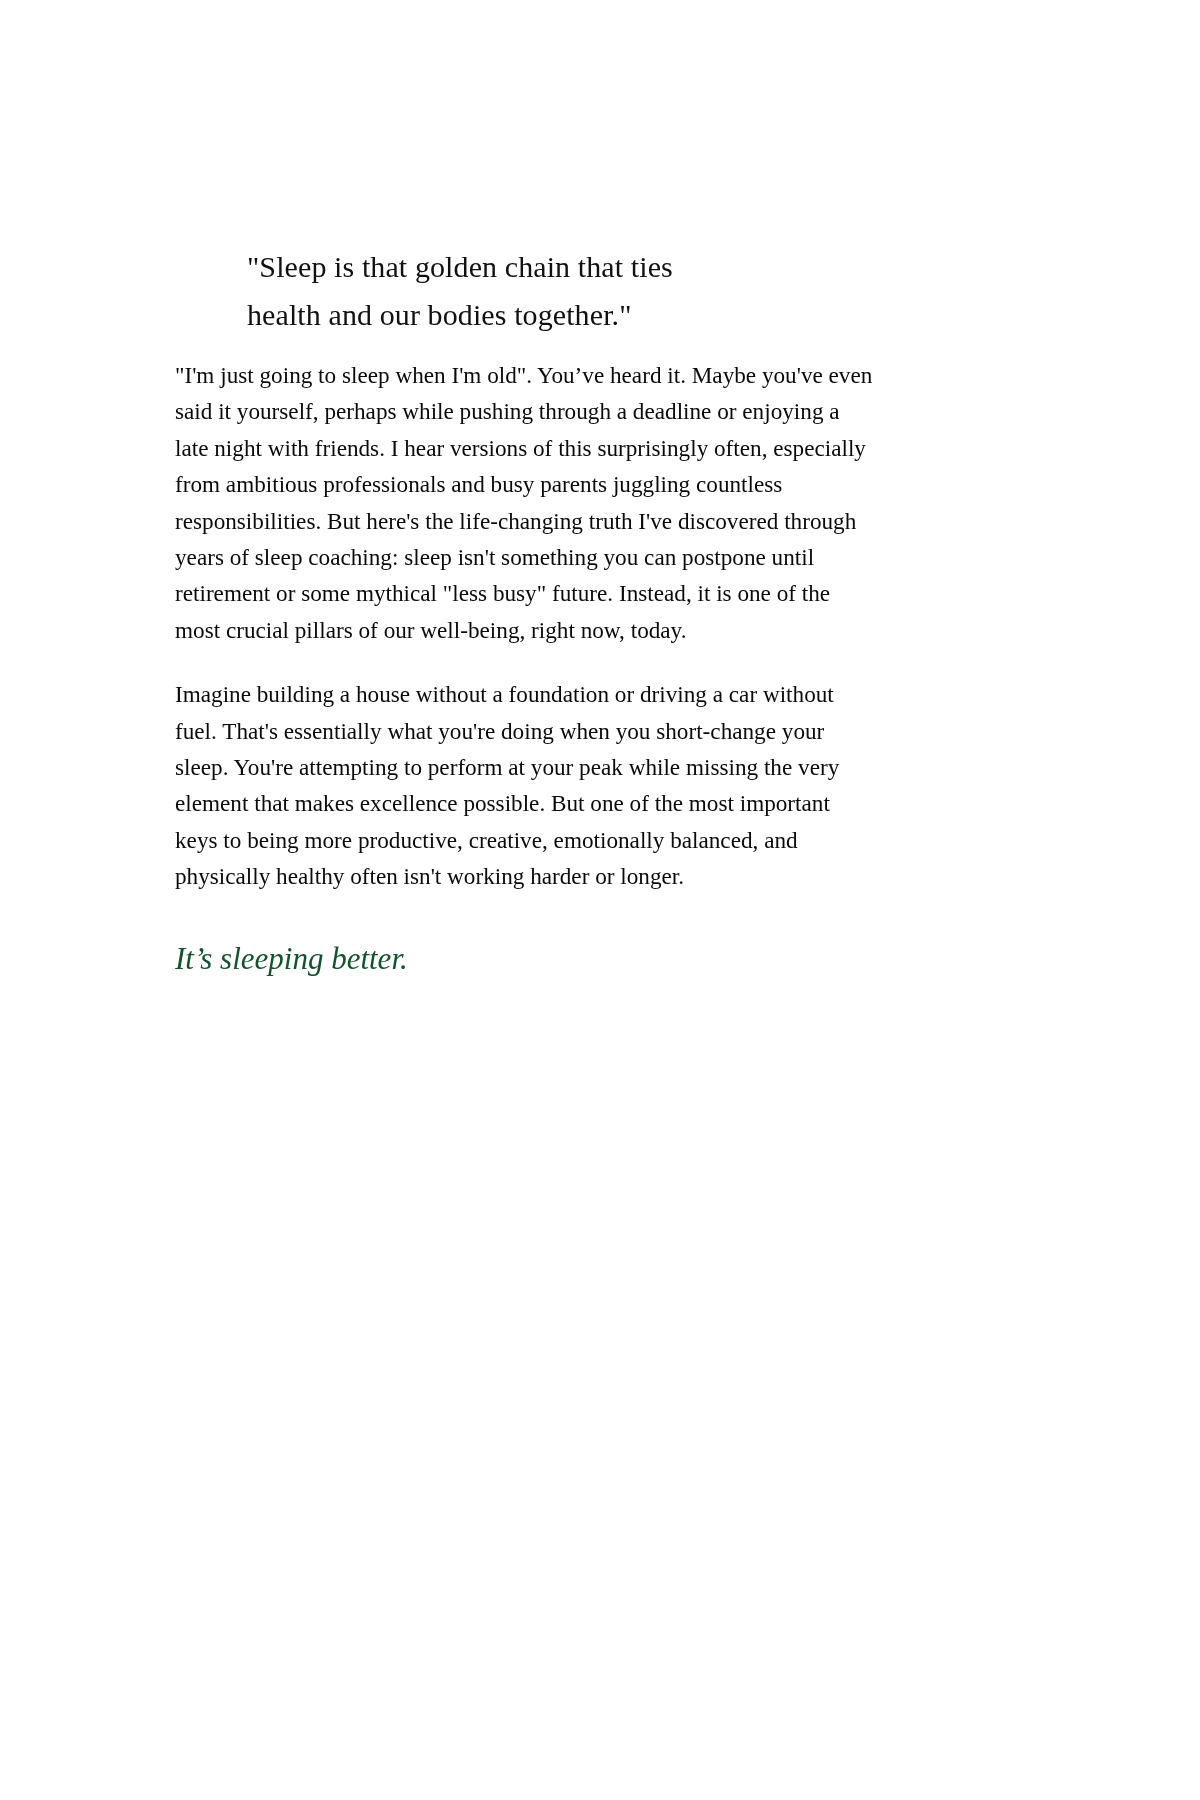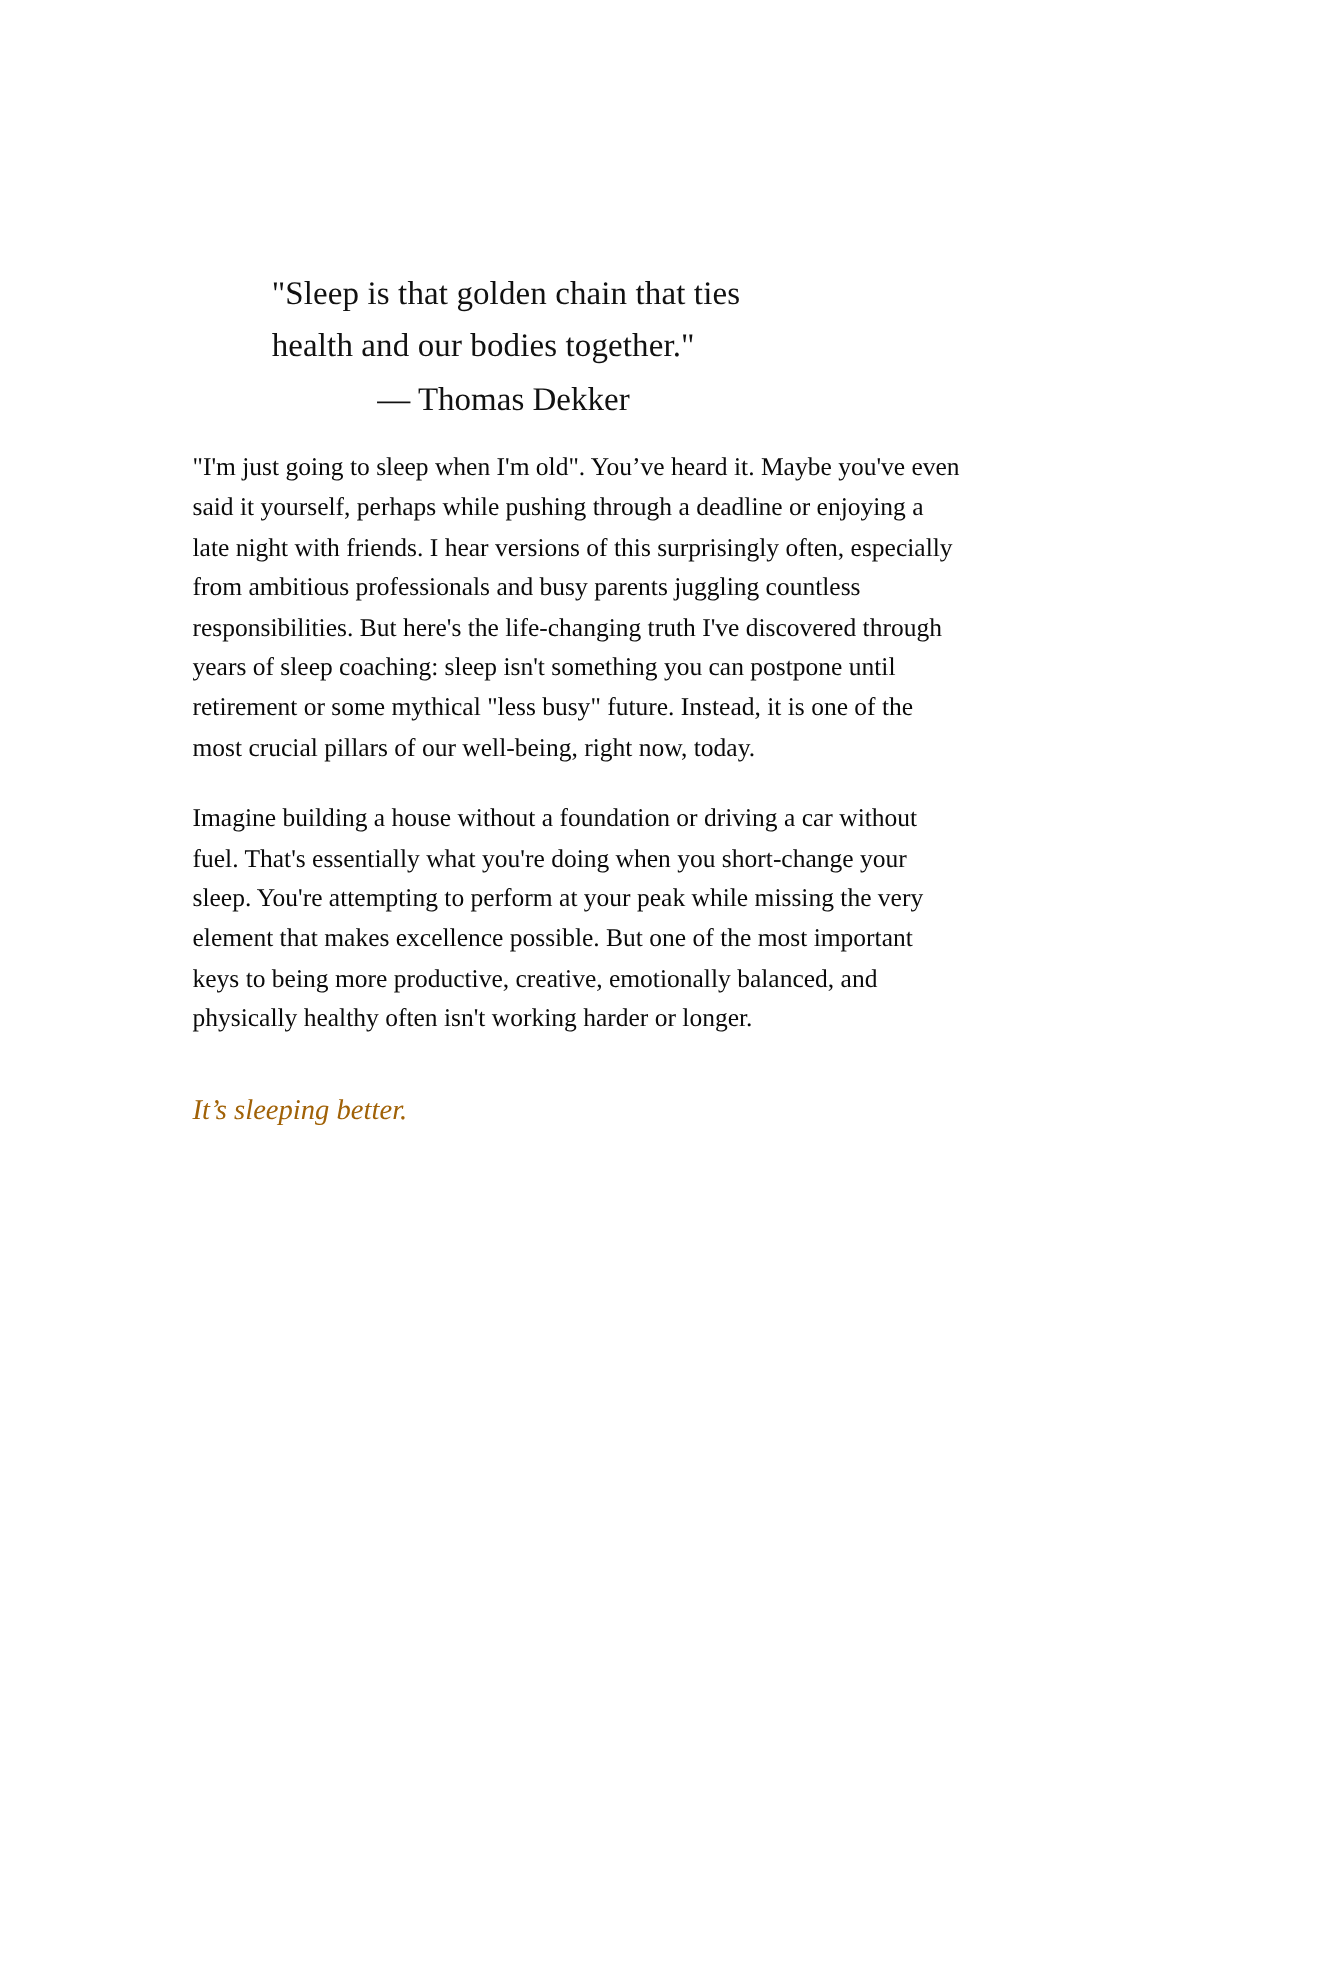--- a/index.html
+++ b/index.html
@@ -64,38 +64,37 @@
     margin: 0 0 28px 0;
     text-align: left;
     width: 700px;
     hyphens: none;
   }
   .body-para:first-of-type {
     margin-top: 10px;
   }
 
   .closing-line {
-    font-size: 26px;
+    font-size: 31px;
     line-height: 36.4px;
     font-style: italic;
-    color: #a16207;
+    color: #14532d;
     margin: 46px 0 0 0;
     width: 700px;
   }
 </style>
 </head>
 <body>
 
 <div class="page">
   <div class="content">
 
     <blockquote class="pullquote">
       <div class="pullquote-line l1">"Sleep is that golden chain that ties</div>
       <div class="pullquote-line l2">health and our bodies together."</div>
-      <div class="pullquote-attrib">— Thomas Dekker</div>
     </blockquote>
 
     <p class="body-para">"I'm just going to sleep when I'm old". You’ve heard it. Maybe you've even said it yourself, perhaps while pushing through a deadline or enjoying a late night with friends. I hear versions of this surprisingly often, especially from ambitious professionals and busy parents juggling countless responsibilities. But here's the life-changing truth I've discovered through years of sleep coaching: sleep isn't something you can postpone until retirement or some mythical "less busy" future. Instead, it is one of the most crucial pillars of our well-being, right now, today.</p>
 
     <p class="body-para">Imagine building a house without a foundation or driving a car without fuel. That's essentially what you're doing when you short-change your sleep. You're attempting to perform at your peak while missing the very element that makes excellence possible. But one of the most important keys to being more productive, creative, emotionally balanced, and physically healthy often isn't working harder or longer.</p>
 
     <p class="closing-line">It’s sleeping better.</p>
 
   </div>
 </div>

